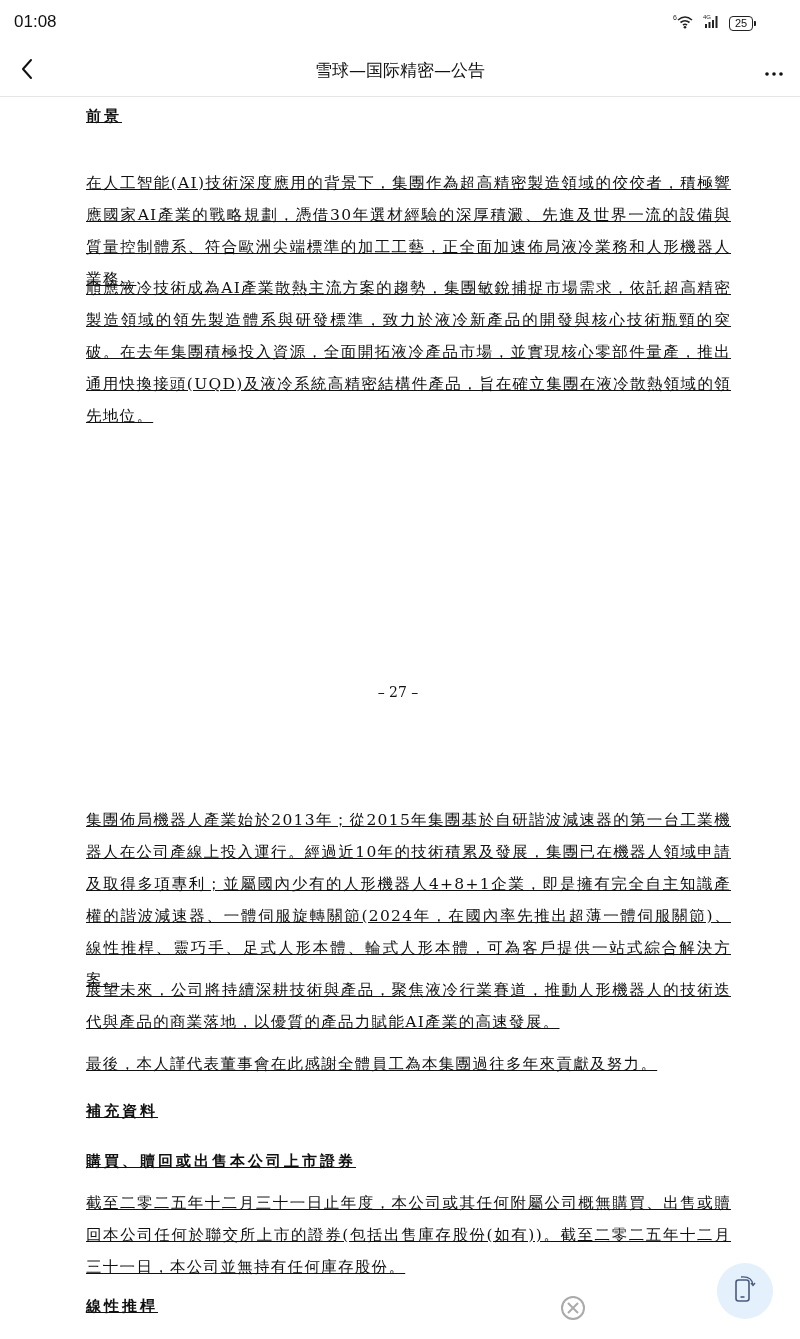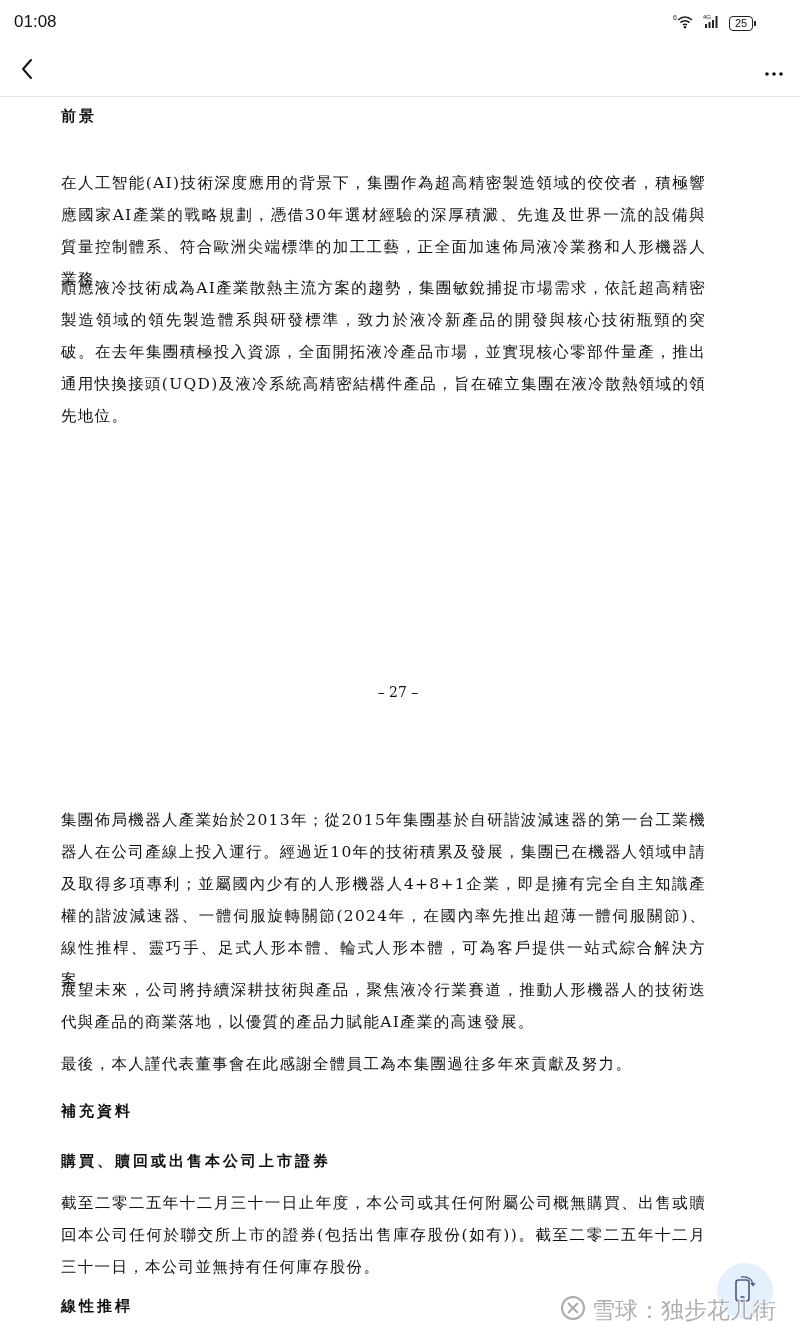--- a/index.html
+++ b/index.html
@@ -12,21 +12,21 @@
   .battery { display: inline-flex; align-items: center; }
   .battery-body { border: 1.5px solid #222; border-radius: 4px; height: 15px; min-width: 24px; padding: 0 2px; font-size: 11px; line-height: 12px; text-align: center; color: #111; }
   .battery-tip { width: 2px; height: 5px; background: #222; margin-left: 1px; border-radius: 0 1px 1px 0; }
 
   .nav-bar { position: absolute; left: 0; top: 46px; width: 800px; height: 51px; border-bottom: 1px solid #e6e6e6; }
   .back-btn { position: absolute; left: 12px; top: 10px; width: 30px; height: 30px; display: flex; align-items: center; justify-content: center; cursor: pointer; }
   .nav-title { position: absolute; left: 0; right: 0; top: 13px; text-align: center; font-family: "DejaVu Sans", "Liberation Sans", sans-serif; font-size: 17px; color: #111; }
   .more-btn { position: absolute; right: 14px; top: 10px; width: 24px; height: 30px; display: flex; align-items: center; justify-content: center; cursor: pointer; }
 
   .doc { position: absolute; left: 0; top: 97px; width: 800px; }
-  .doc-section { position: absolute; left: 61px; width: 645px; }
+  .doc-section { position: absolute; left: 86px; width: 645px; text-decoration: underline; }
   .heading { font-family: "DejaVu Sans", sans-serif; font-weight: bold; font-size: 15px; letter-spacing: 3px; color: #111; }
   .para { font-size: 15.5px; line-height: 32px; text-align: justify; text-align-last: left; letter-spacing: 1.3px; color: #111; }
   .page-num { position: absolute; left: 0; width: 796px; text-align: center; font-size: 14px; color: #111; }
 
   .float-btn { position: absolute; left: 717px; top: 1263px; width: 56px; height: 56px; border-radius: 50%; background: #e4f0fb; display: flex; align-items: center; justify-content: center; cursor: pointer; }
   .watermark { position: absolute; left: 560px; top: 1295px; display: flex; align-items: center; gap: 6px; font-family: "DejaVu Sans", sans-serif; font-size: 23px; color: rgba(160,160,160,0.85); text-shadow: 0 0 1px #fff, 1px 1px 0 #fff; }
 </style>
 </head>
 <body>
 
@@ -59,20 +59,21 @@
 </div>
 
 <div class="nav-bar">
   <div class="back-btn">
     <span>
       <svg width="16" height="24" viewBox="0 0 16 24">
           <path d="M12 3 L4 12 L12 21" stroke="#111" stroke-width="2" fill="none" stroke-linecap="round" stroke-linejoin="round"></path>
         </svg>
     </span>
   </div>
+  <div class="nav-title">雪球—国际精密—公告</div>
   <div class="more-btn">
     <span>
       <svg width="20" height="6" viewBox="0 0 20 6">
           <circle cx="3" cy="3" r="1.8" fill="#111"></circle>
           <circle cx="10" cy="3" r="1.8" fill="#111"></circle>
           <circle cx="17" cy="3" r="1.8" fill="#111"></circle>
         </svg>
     </span>
   </div>
 </div>
@@ -105,14 +106,13 @@
   </span>
 </div>
 
 <div class="watermark">
   <span>
     <svg width="26" height="26" viewBox="0 0 26 26">
       <circle cx="13" cy="13" r="11" stroke="#aaa" stroke-width="2" fill="none"></circle>
       <path d="M8 8 L13 13 L8 18 M18 8 L13 13 L18 18" stroke="#aaa" stroke-width="2" fill="none"></path>
     </svg>
   </span>
-  <span>雪球：独步花儿街</span>
 </div>
 
 </body></html>

